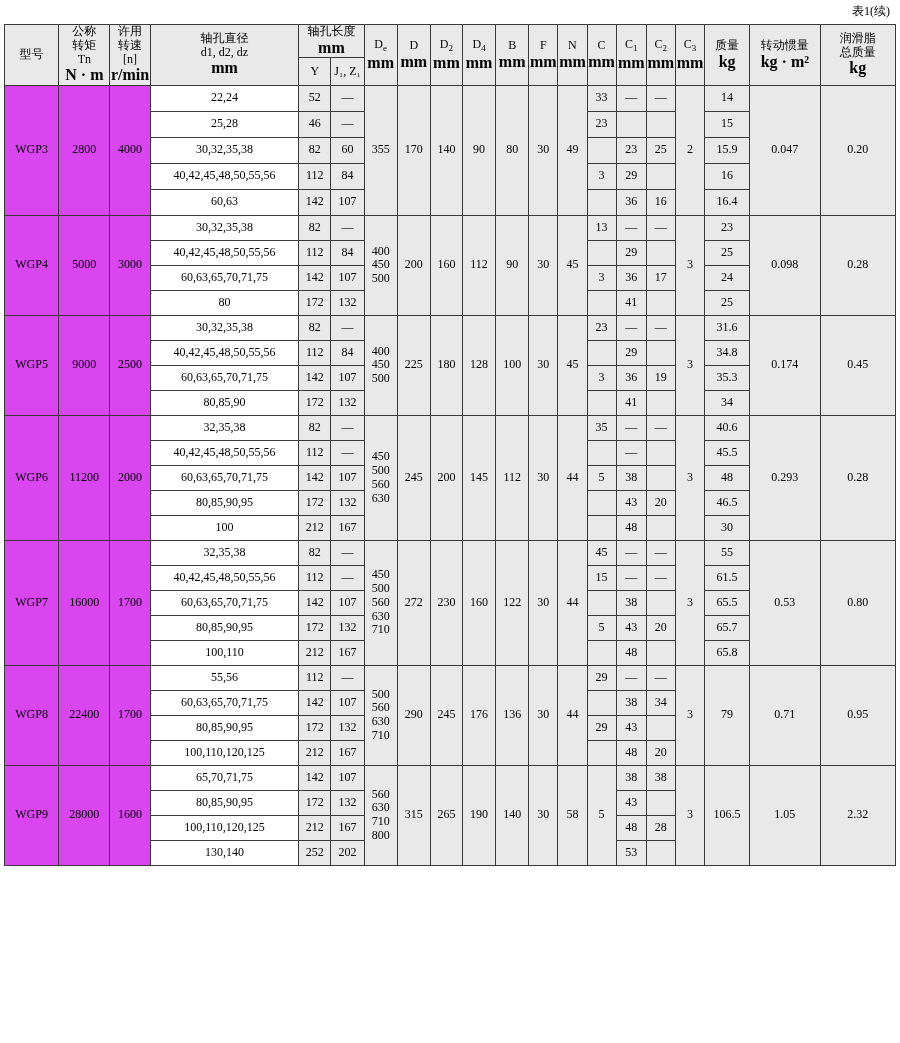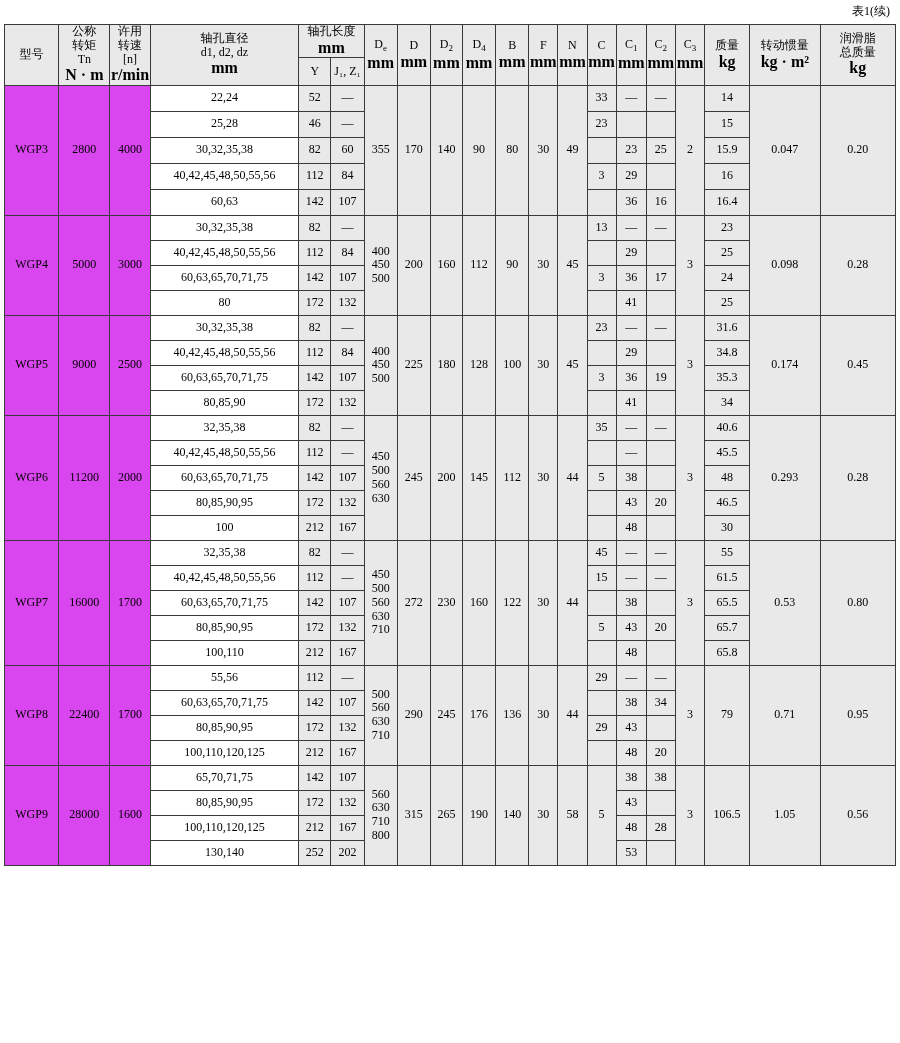--- a/index.html
+++ b/index.html
@@ -528,21 +528,21 @@
           <td class="shade" rowspan="4">190</td>
           <td class="shade" rowspan="4">140</td>
           <td class="shade" rowspan="4">30</td>
           <td class="shade" rowspan="4">58</td>
           <td class="shade" rowspan="4">5</td>
           <td class="shade">38</td>
           <td class="shade">38</td>
           <td class="shade" rowspan="4">3</td>
           <td class="shade" rowspan="4">106.5</td>
           <td class="shade" rowspan="4">1.05</td>
-          <td class="shade" rowspan="4">0.56</td>
+          <td class="shade" rowspan="4">2.32</td>
         </tr>
         <tr style="height: 25px;">
           <td class="bore">80,85,90,95</td>
           <td class="shade">172</td>
           <td class="shade">132</td>
           <td class="shade">43</td>
           <td class="shade"></td>
         </tr>
         <tr style="height: 25px;">
           <td class="bore">100,110,120,125</td>

